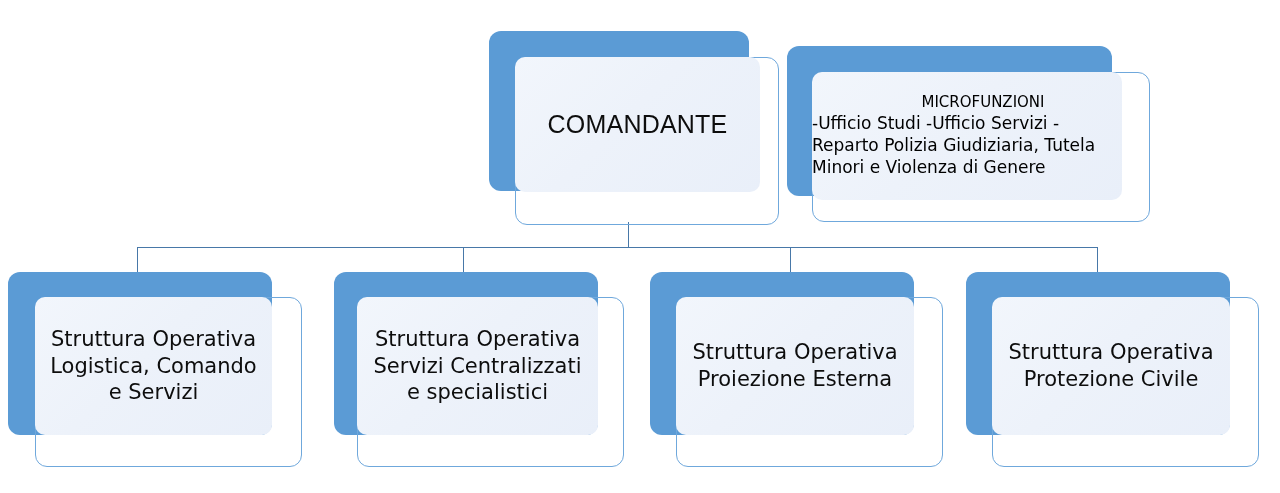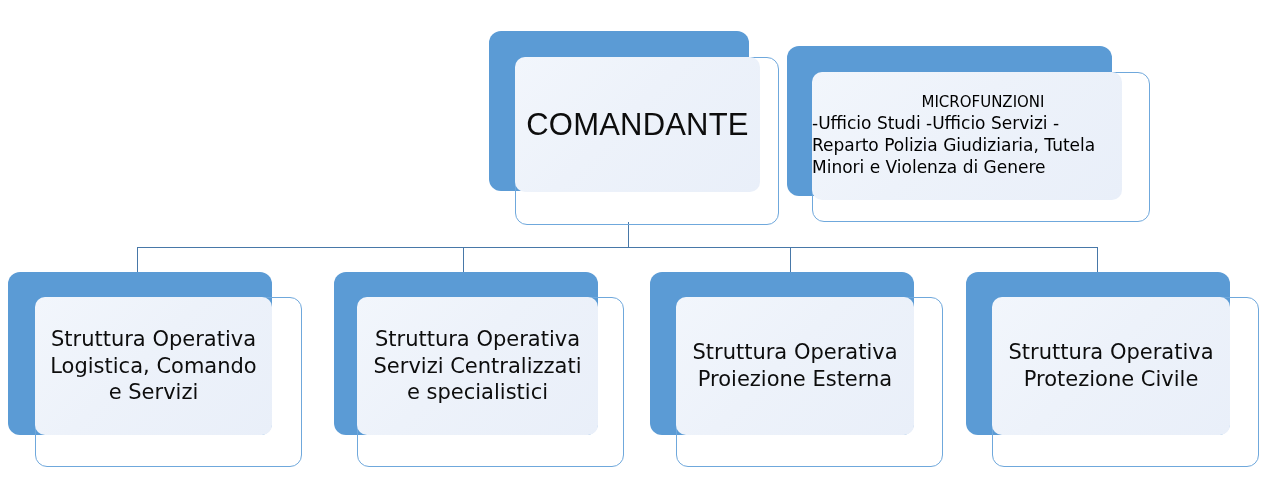--- a/index.html
+++ b/index.html
@@ -52,21 +52,21 @@
     width: 100%;
     text-align: center;
     color: #0D0D0D;
     line-height: 1.22;
     white-space: pre-line;
   }
 
   
   .t-comandante {
     font-family: "Liberation Sans", sans-serif;
-    font-size: 31px;
+    font-size: 25px;
     letter-spacing: 0.2px;
   }
   .t-micro-title {
     font-size: 15px;
     text-align: center;
     display: block;
     line-height: 1.25;
     margin-left: 32px;
   }
   .t-micro-body {

